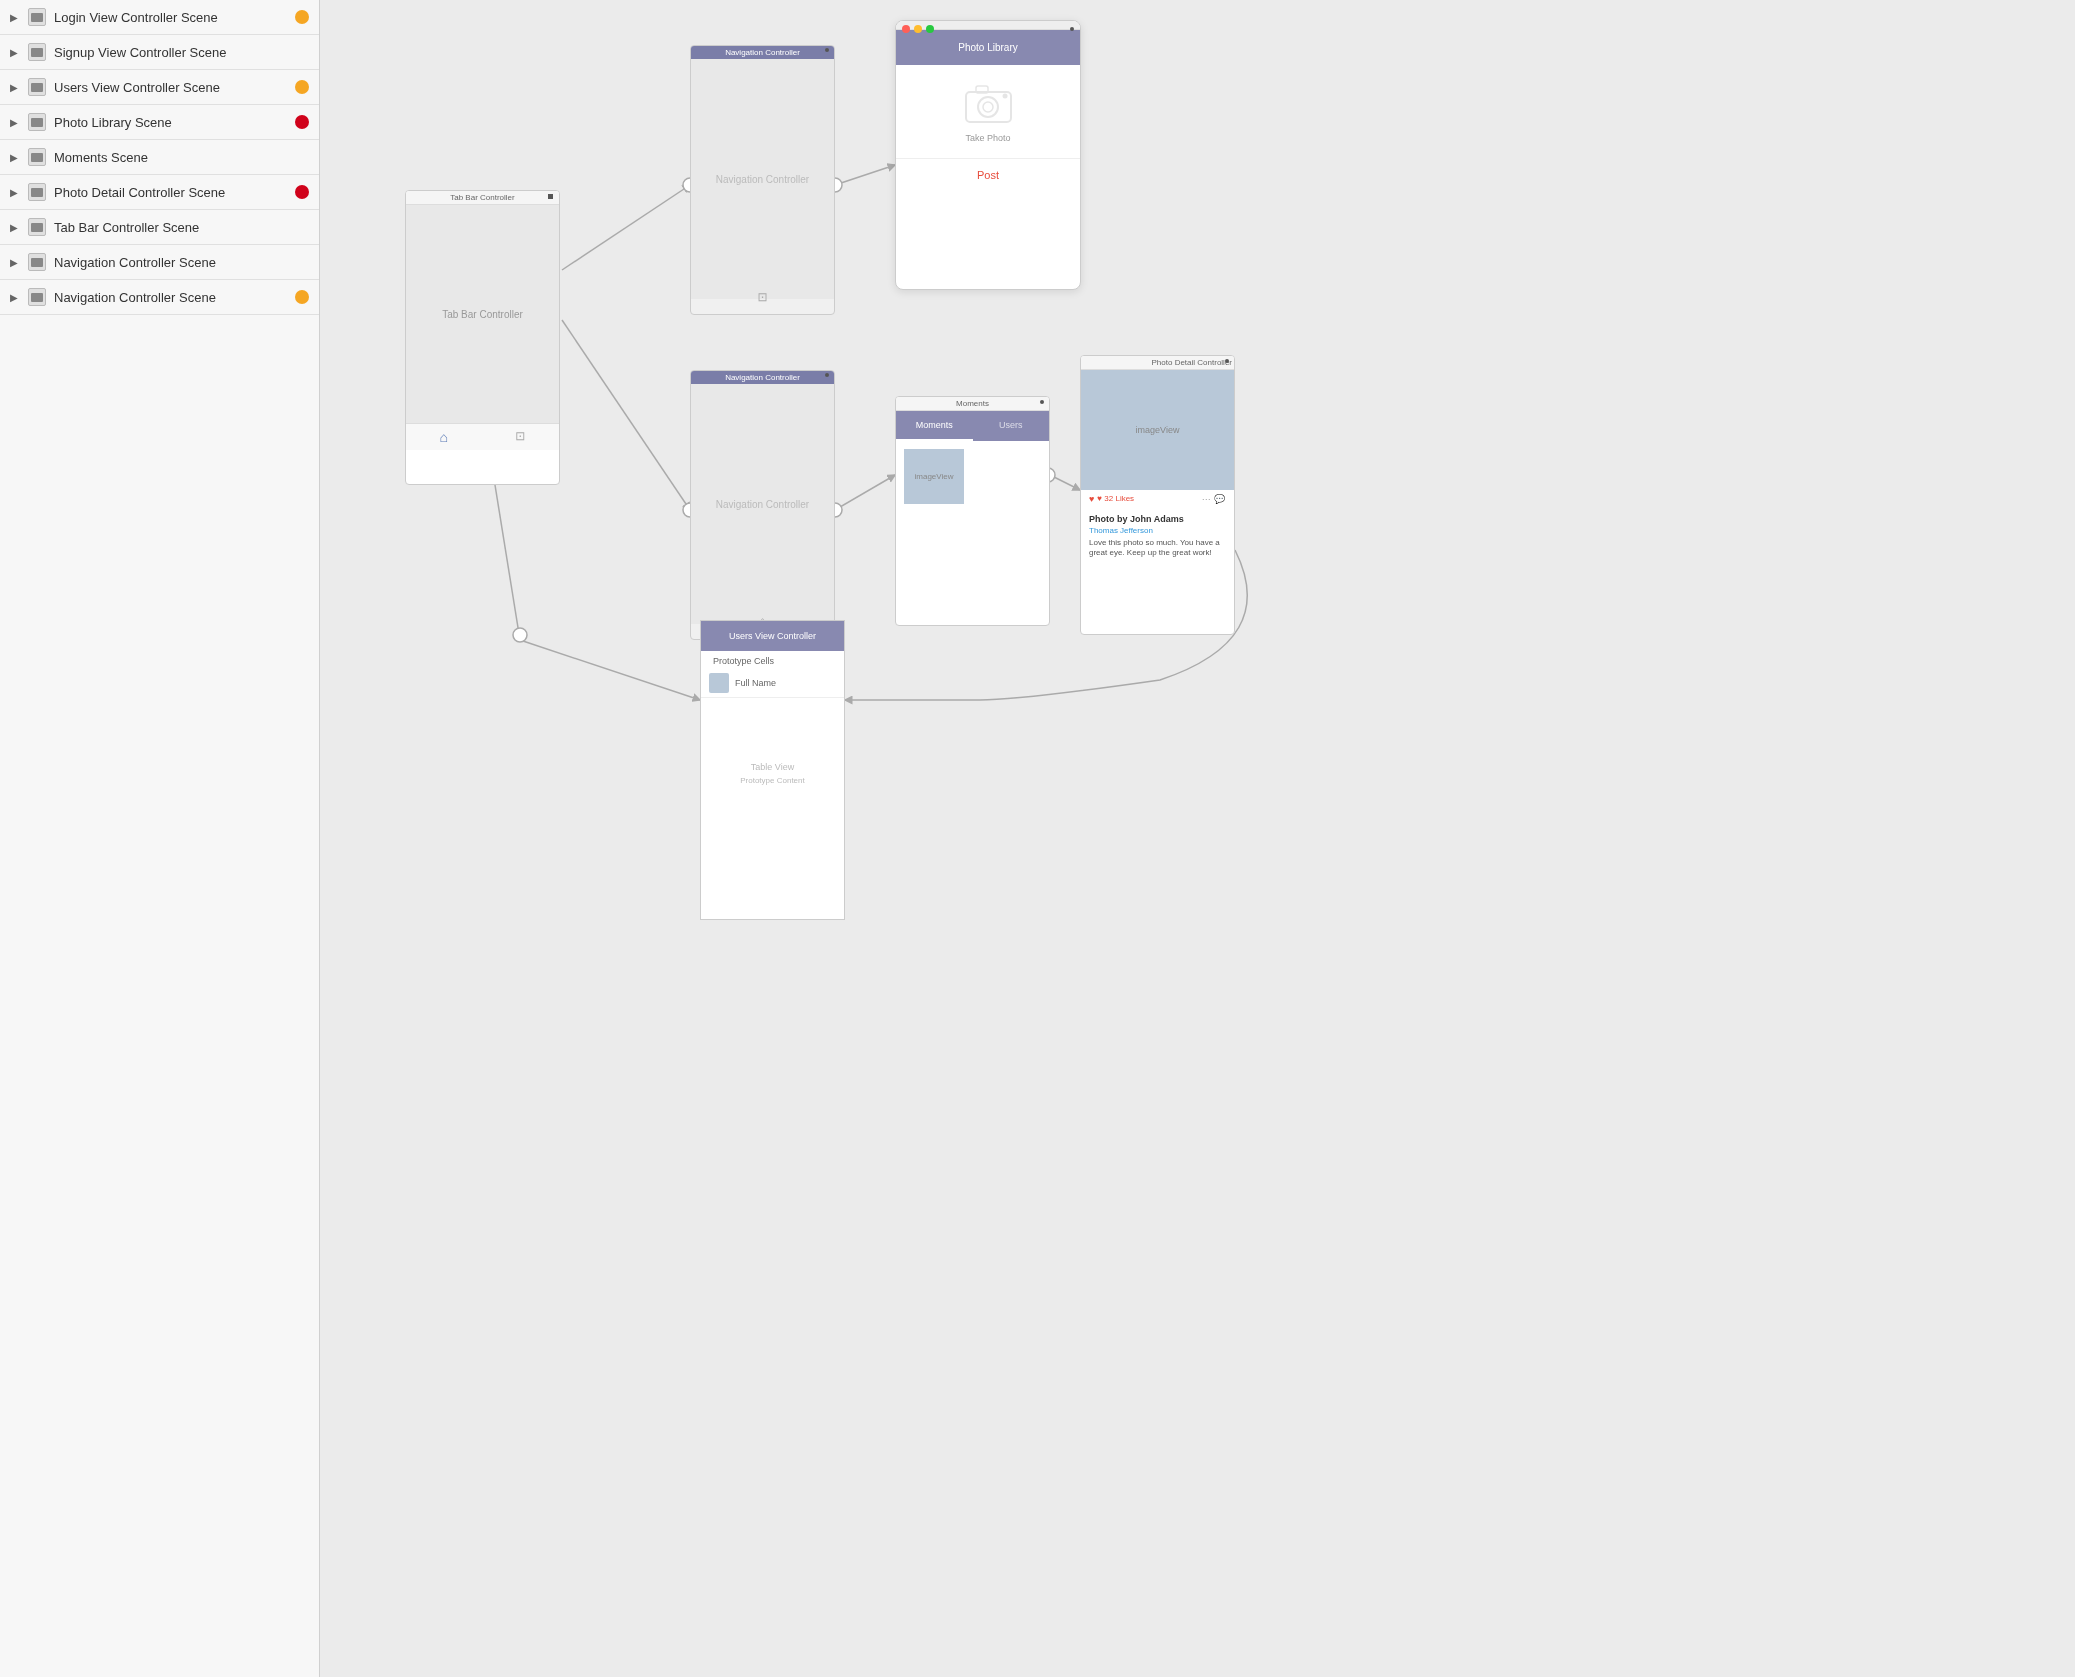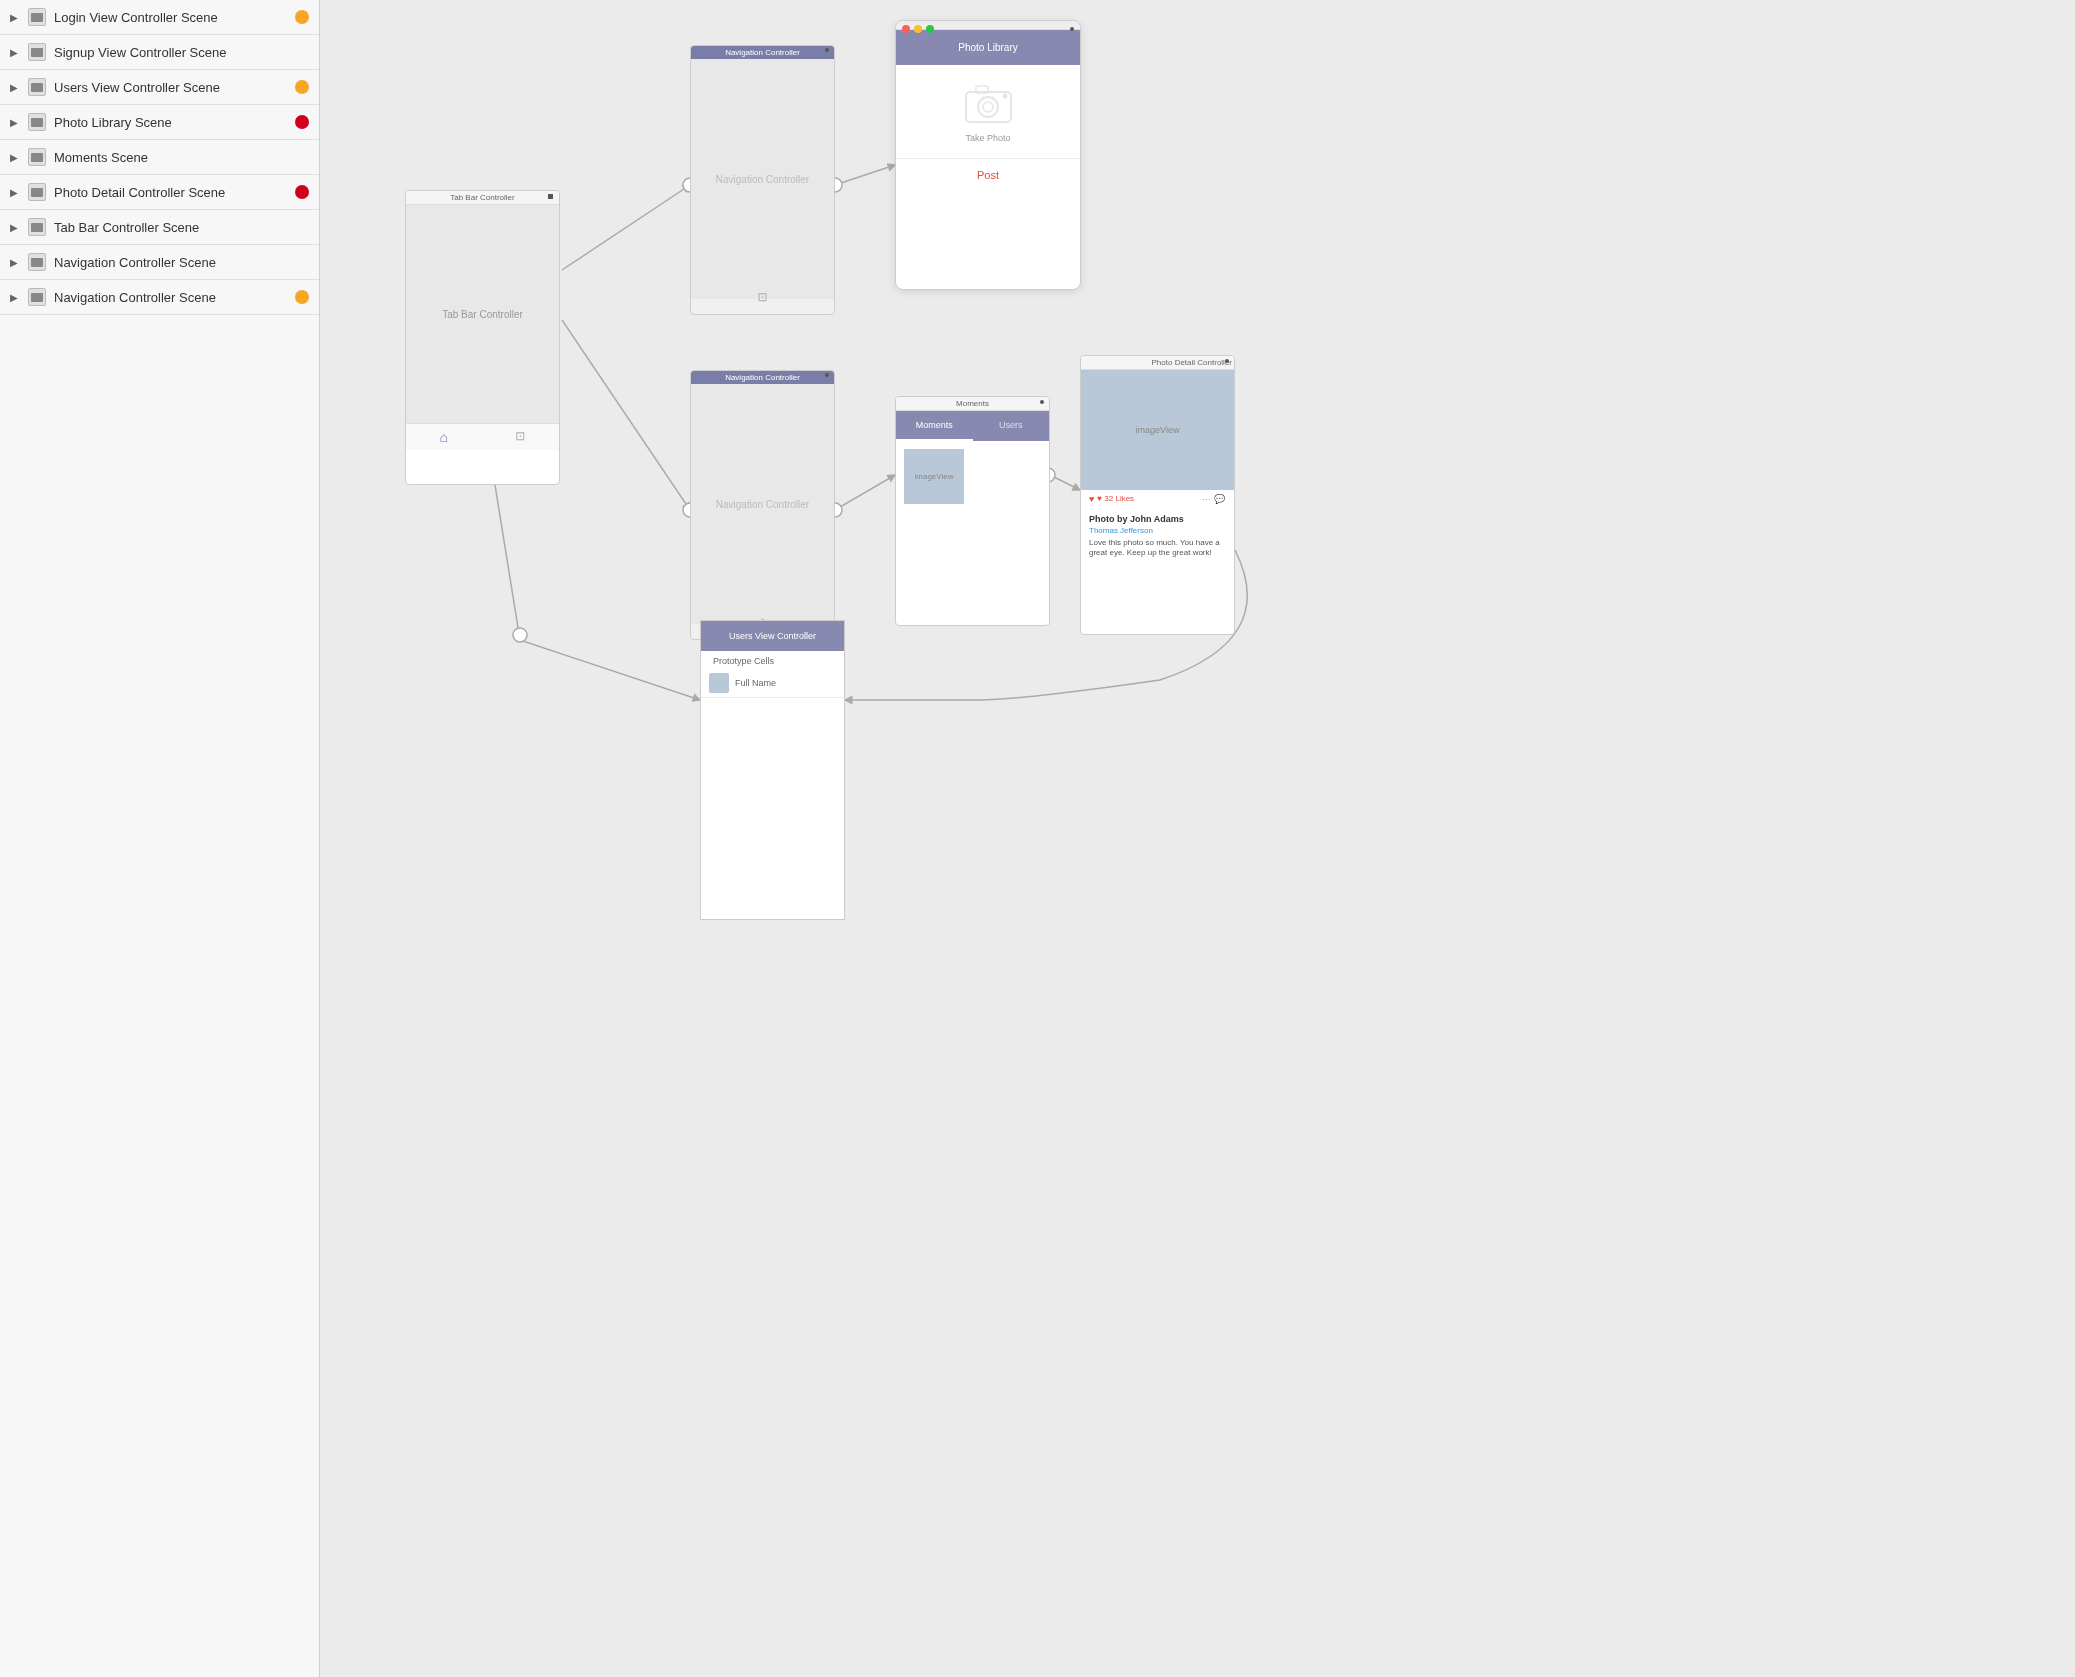--- a/index.html
+++ b/index.html
@@ -553,16 +553,20 @@
     <div class="users-scene">
       <div class="users-nav-bar">
         <span>Users View Controller</span>
 
       </div>
       <div class="users-prototype-label">Prototype Cells</div>
       <div class="users-cell">
         <div class="users-cell-thumb"></div>
         <span class="users-cell-name">Full Name</span>
       </div>
+      <div class="users-tableview">
+        <span>Table View</span>
+        <span style="font-size:8px;">Prototype Content</span>
+      </div>
     </div>
 
   </div>
 </div>
 
 </body></html>

